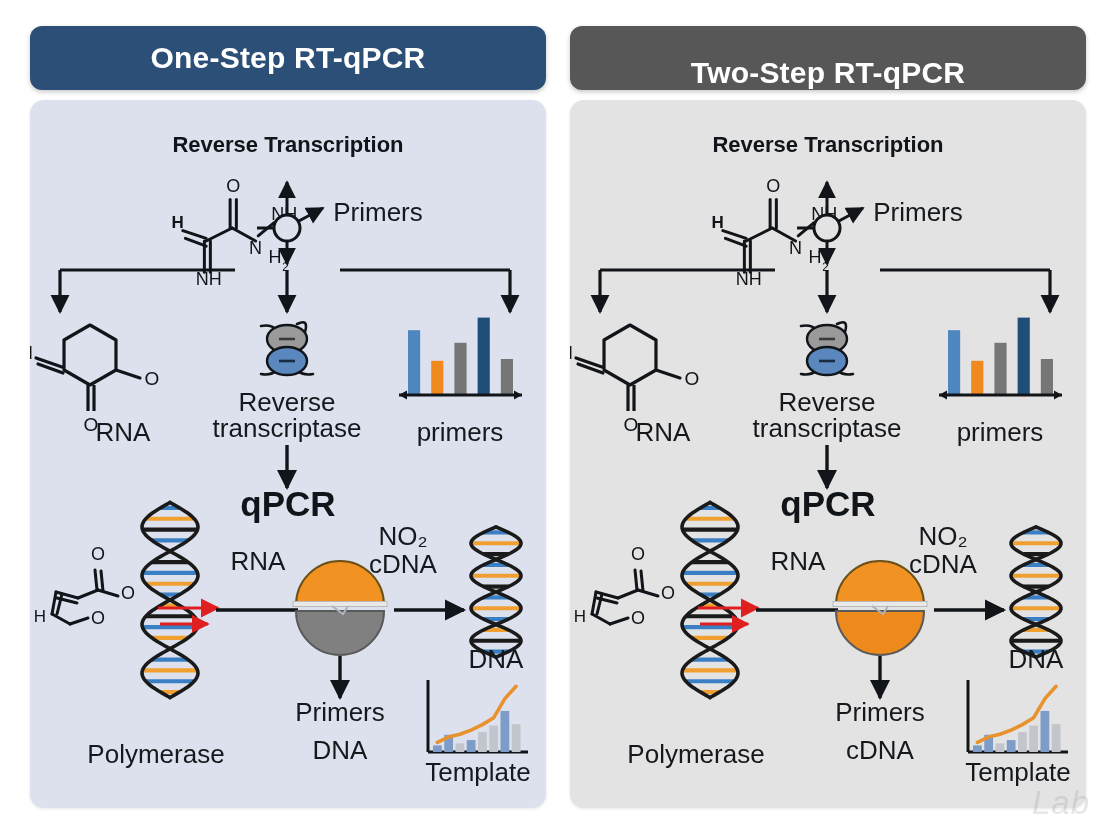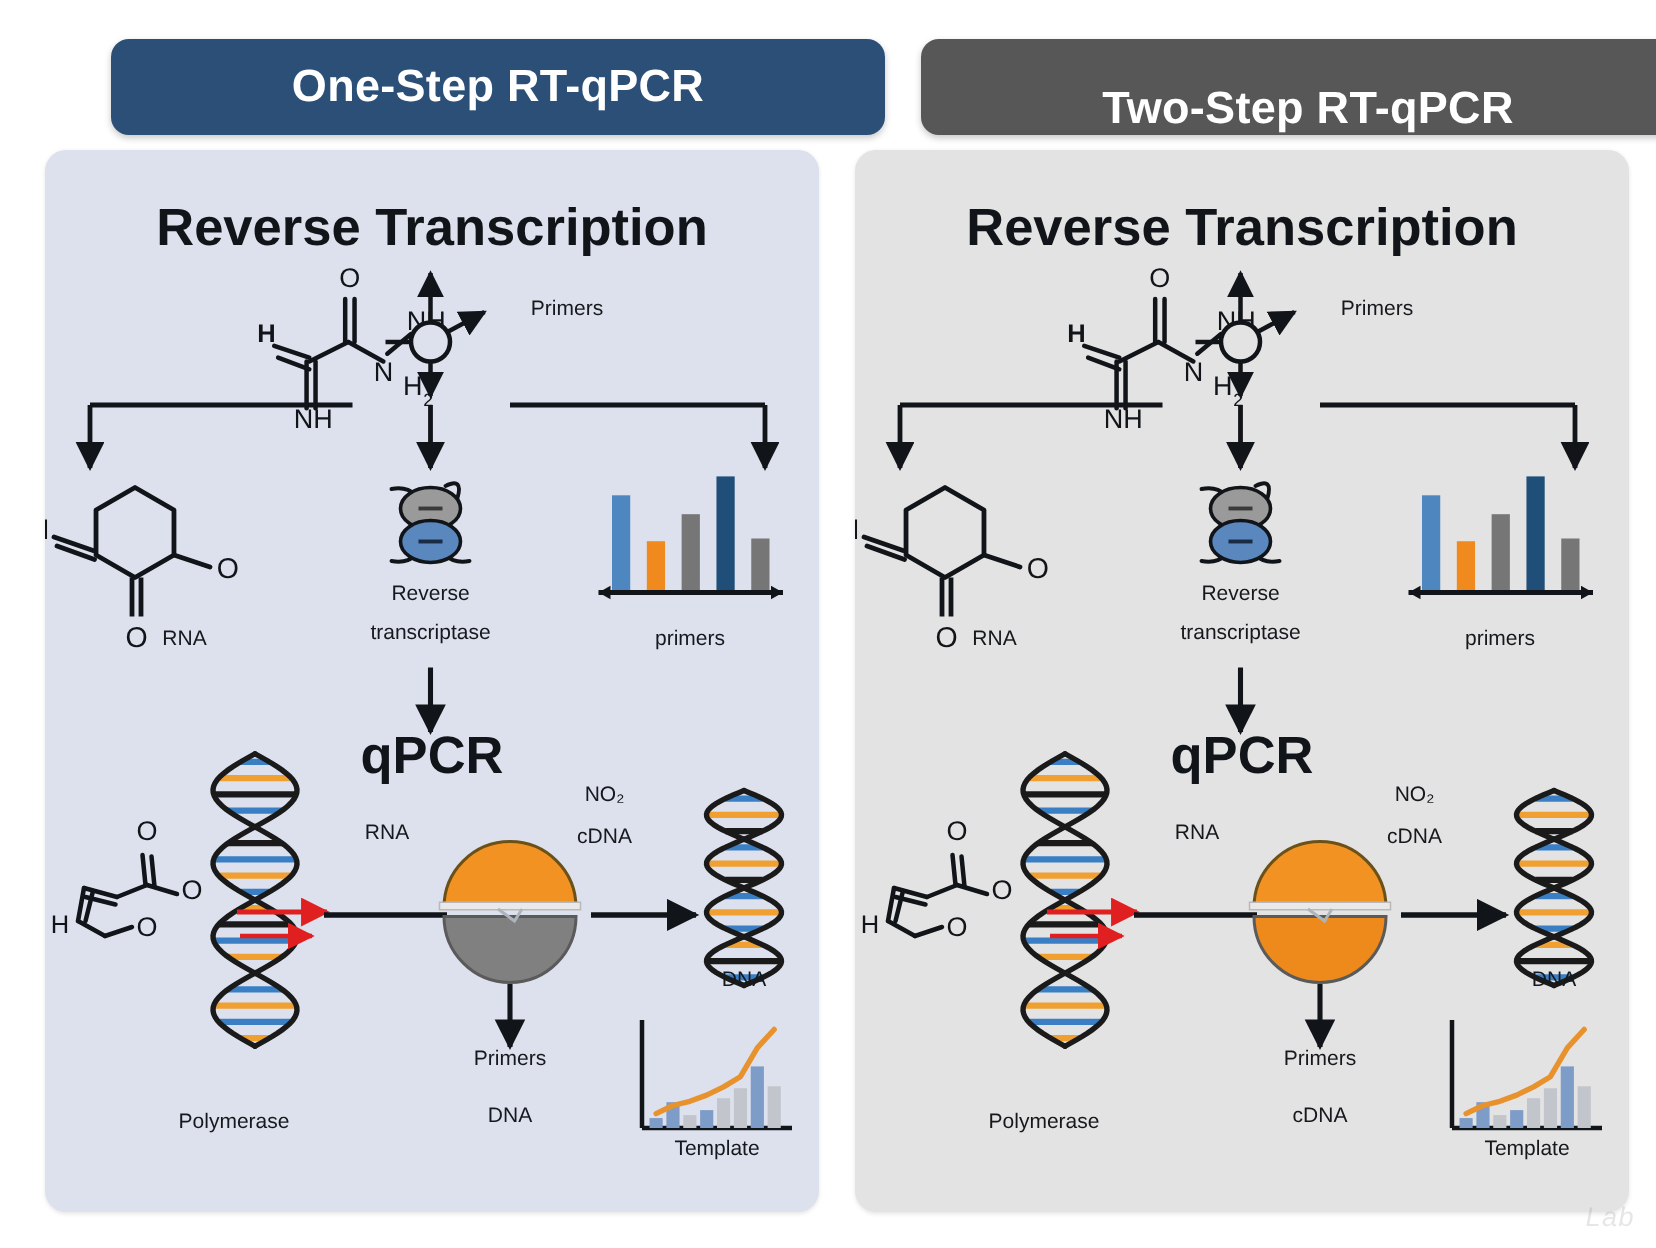--- a/index.html
+++ b/index.html
@@ -21,21 +21,20 @@
   .panel-left  { left: 22px; }
   .panel-right { left: 562px; }
 
   .header {
     position: absolute;
     left: 8px; top: 26px;
     width: 516px; height: 64px;
     border-radius: 12px;
     display: flex; align-items: center; justify-content: center;
     box-shadow: 0 2px 5px rgba(0,0,0,0.22);
-    margin-left: 44px;
   }
   .header-title {
     color: #ffffff;
     font-size: 30px;
     font-weight: bold;
     letter-spacing: 0.2px;
     white-space: nowrap;
   }
   .body-card {
     position: absolute;
@@ -43,43 +42,43 @@
     width: 516px; height: 708px;
     border-radius: 14px;
     box-shadow: 0 1px 3px rgba(0,0,0,0.10);
     overflow: hidden;
   }
 
   .sec-title {
     position: absolute;
     width: 100%;
     text-align: center;
-    font-size: 35px;
+    font-size: 22px;
     font-weight: bold;
     color: #111418;
   }
   .rt-title { top: 32px; }
   .qpcr-title { top: 384px; font-size: 35px; }
 
   .lbl {
     position: absolute;
-    font-size: 14px;
+    font-size: 26px;
     color: #15181c;
     text-align: center;
     white-space: nowrap;
     transform: translateX(-50%);
     line-height: 1.12;
   }
 
   svg { position: absolute; left: 0; top: 0; overflow: visible; }
 
   .watermark {
     position: absolute;
     right: 14px; bottom: 10px;
-    font-size: 18px;
+    font-size: 33px;
     color: rgba(140,140,140,0.22);
     font-style: italic;
     letter-spacing: 1px;
     pointer-events: none;
   }
 </style>
 </head>
 <body>
 
 <div class="canvas">

